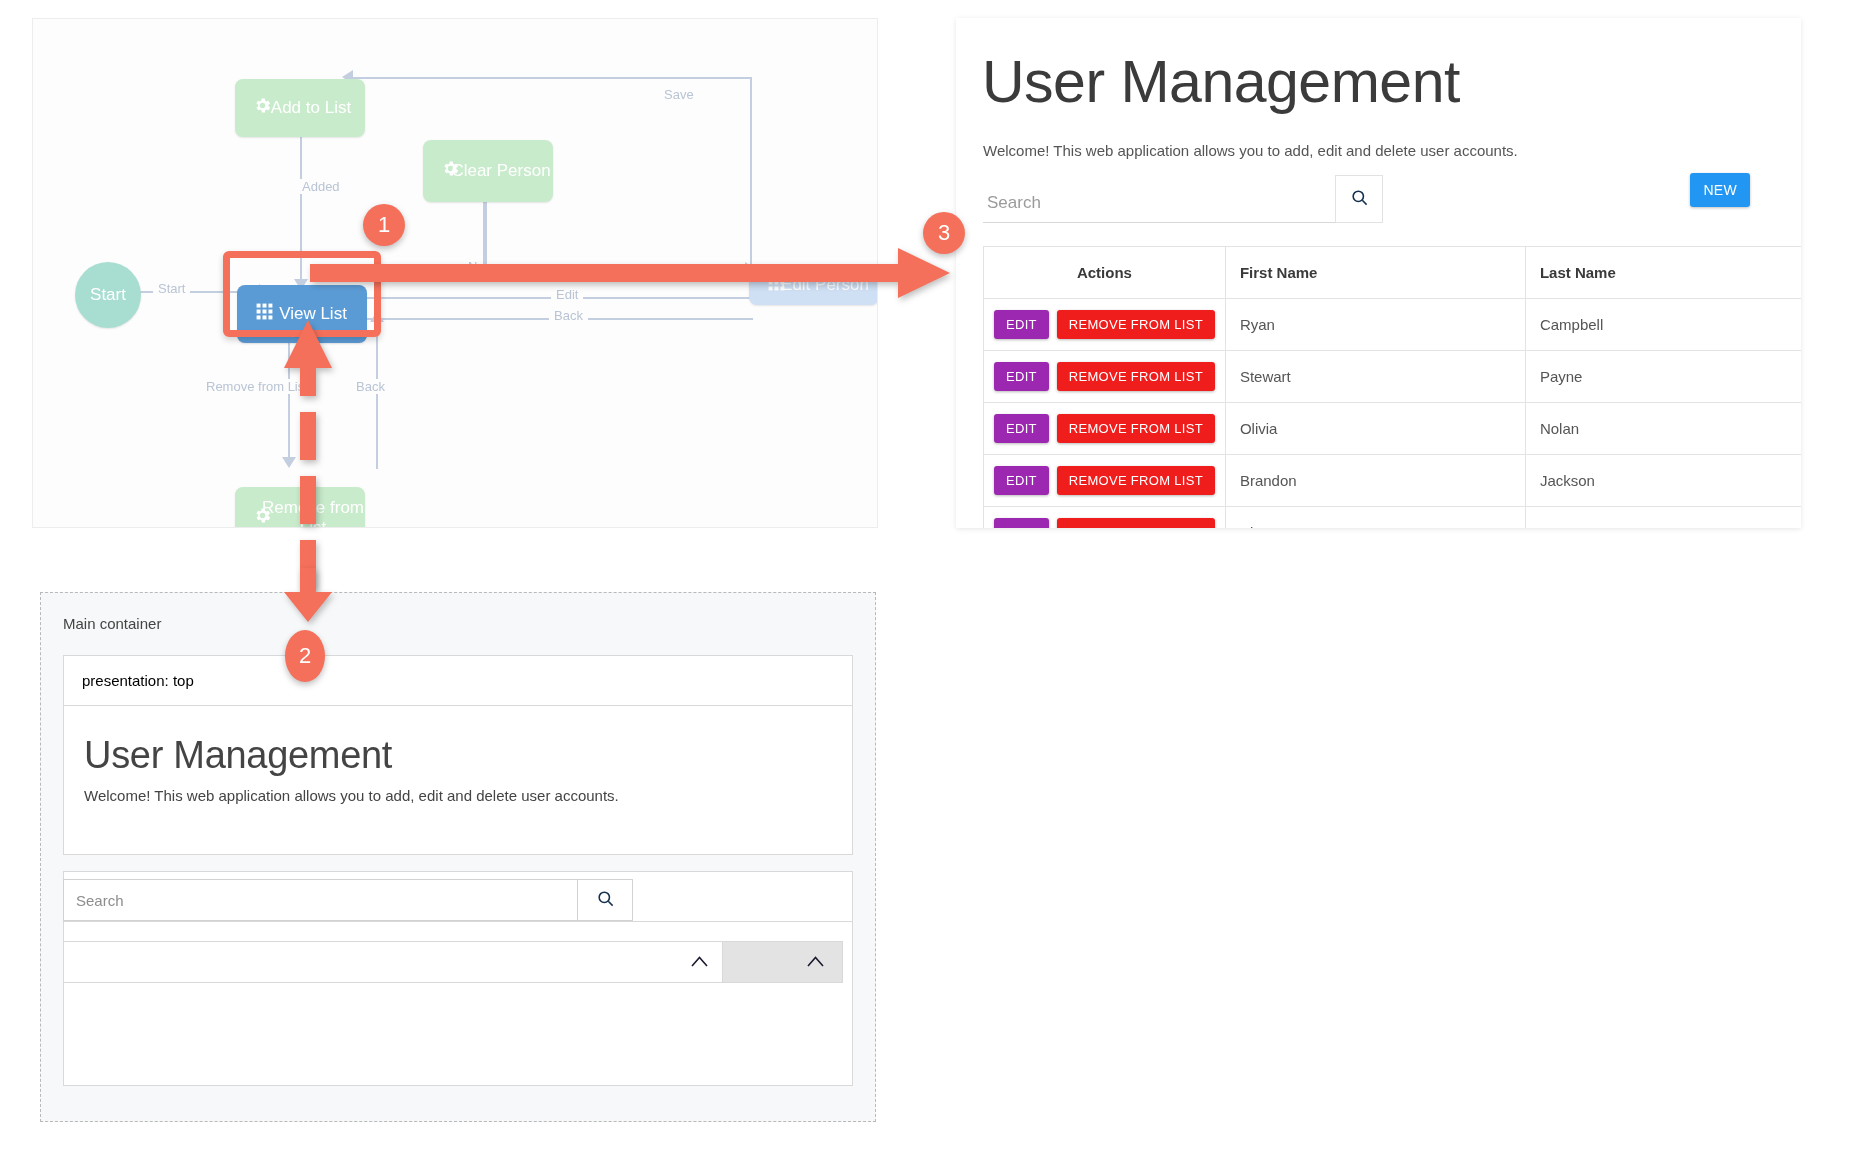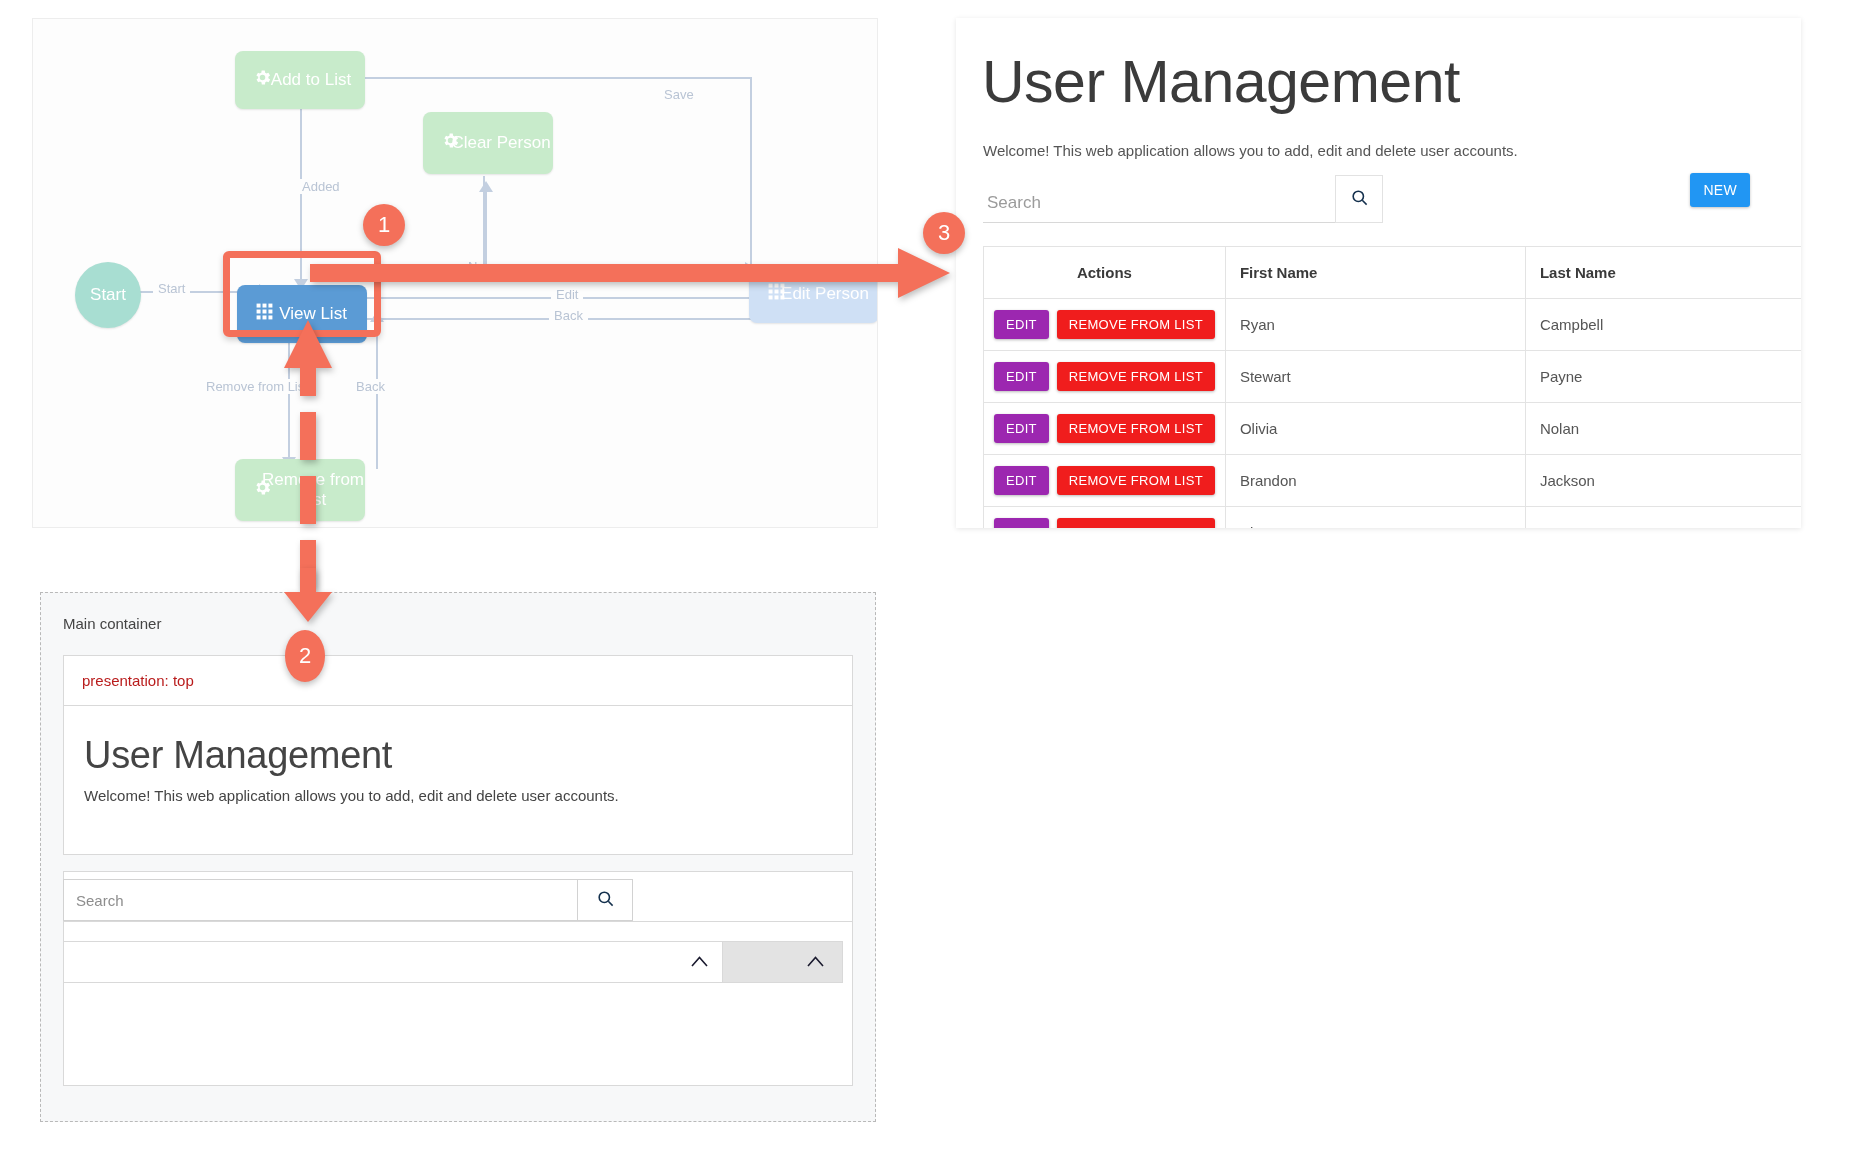--- a/index.html
+++ b/index.html
@@ -25,21 +25,21 @@
     border-radius: 8px;
     display: flex; align-items: center; justify-content: center;
     color: #ffffff;
     font-size: 17px;
     box-shadow: 0 1px 2px rgba(0,0,0,0.10);
   }
   .node .gear { position:absolute; left: 18px; top: 50%; transform: translateY(-50%); }
   .node .grid-ic { position:absolute; left: 18px; top: 50%; transform: translateY(-50%); }
   .node-label { text-align:center; line-height:1.15; padding-left: 22px; }
 
-  .n-green { background:#c8ebcb; }
+  .n-green { background:#c8ebcb;margin-top:28px; }
   .n-blue  { background:#5b9bd5;margin-top:20px; }
   .n-bluelight { background:#cfe0f5; }
   .n-teal  { background:#a8ded2; border-radius:50%; }
 
   .edge { position:absolute; background:#c3cfe0; }
   .edge.h { height:2px; }
   .edge.v { width:2px; }
   .edge-label {
     position:absolute; font-size:13px; color:#b9c4d4;
     background:#fdfdfd; padding:0 5px; white-space:nowrap;
@@ -149,21 +149,21 @@
   }
   .mock-label {
     position:absolute; left: 22px; top: 22px;
     font-size: 15px; color:#444;
   }
   .mock-section {
     position:absolute; left: 22px;
     background:#ffffff; border: 1px solid #d9d9d9;
   }
   .mock-section-head {
-    font-size: 15px; color:#b91c1c;
+    font-size: 15px; color:#000000;
     padding: 16px 18px;
     border-bottom: 1px solid #d9d9d9;
   }
   .mock-h1 {
     font-size: 38px; color:#444; font-weight:400;
     padding: 28px 20px 0 20px; letter-spacing:-0.3px;
   }
   .mock-p { font-size: 15px; color:#444; padding: 10px 20px 30px 20px; }
 
   .mock-search-wrap { position:absolute; left: 22px; top: 286px; width: 570px; height: 42px; display:flex; }
@@ -267,21 +267,21 @@
             <rect x="9.5" y="9.5" width="5" height="5"></rect>
             <rect x="17" y="9.5" width="5" height="5"></rect>
           <rect x="2" y="17" width="5" height="5"></rect>
             <rect x="9.5" y="17" width="5" height="5"></rect>
             <rect x="17" y="17" width="5" height="5"></rect>
         </svg>
       </span>
       <span class="node-label">View List</span>
     </div>
 
-    <div class="node n-bluelight" style="left:716px; top:246px; width:130px; height:58px;justify-content:center;">
+    <div class="node n-bluelight" style="left:716px; top:246px; width:130px; height:40px;justify-content:center;">
       <span class="grid-ic">
         <svg width="19" height="19" viewBox="0 0 24 24" fill="#ffffff">
           <rect x="2" y="2" width="5" height="5"></rect>
             <rect x="9.5" y="2" width="5" height="5"></rect>
             <rect x="17" y="2" width="5" height="5"></rect>
           <rect x="2" y="9.5" width="5" height="5"></rect>
             <rect x="9.5" y="9.5" width="5" height="5"></rect>
             <rect x="17" y="9.5" width="5" height="5"></rect>
           <rect x="2" y="17" width="5" height="5"></rect>
             <rect x="9.5" y="17" width="5" height="5"></rect>

